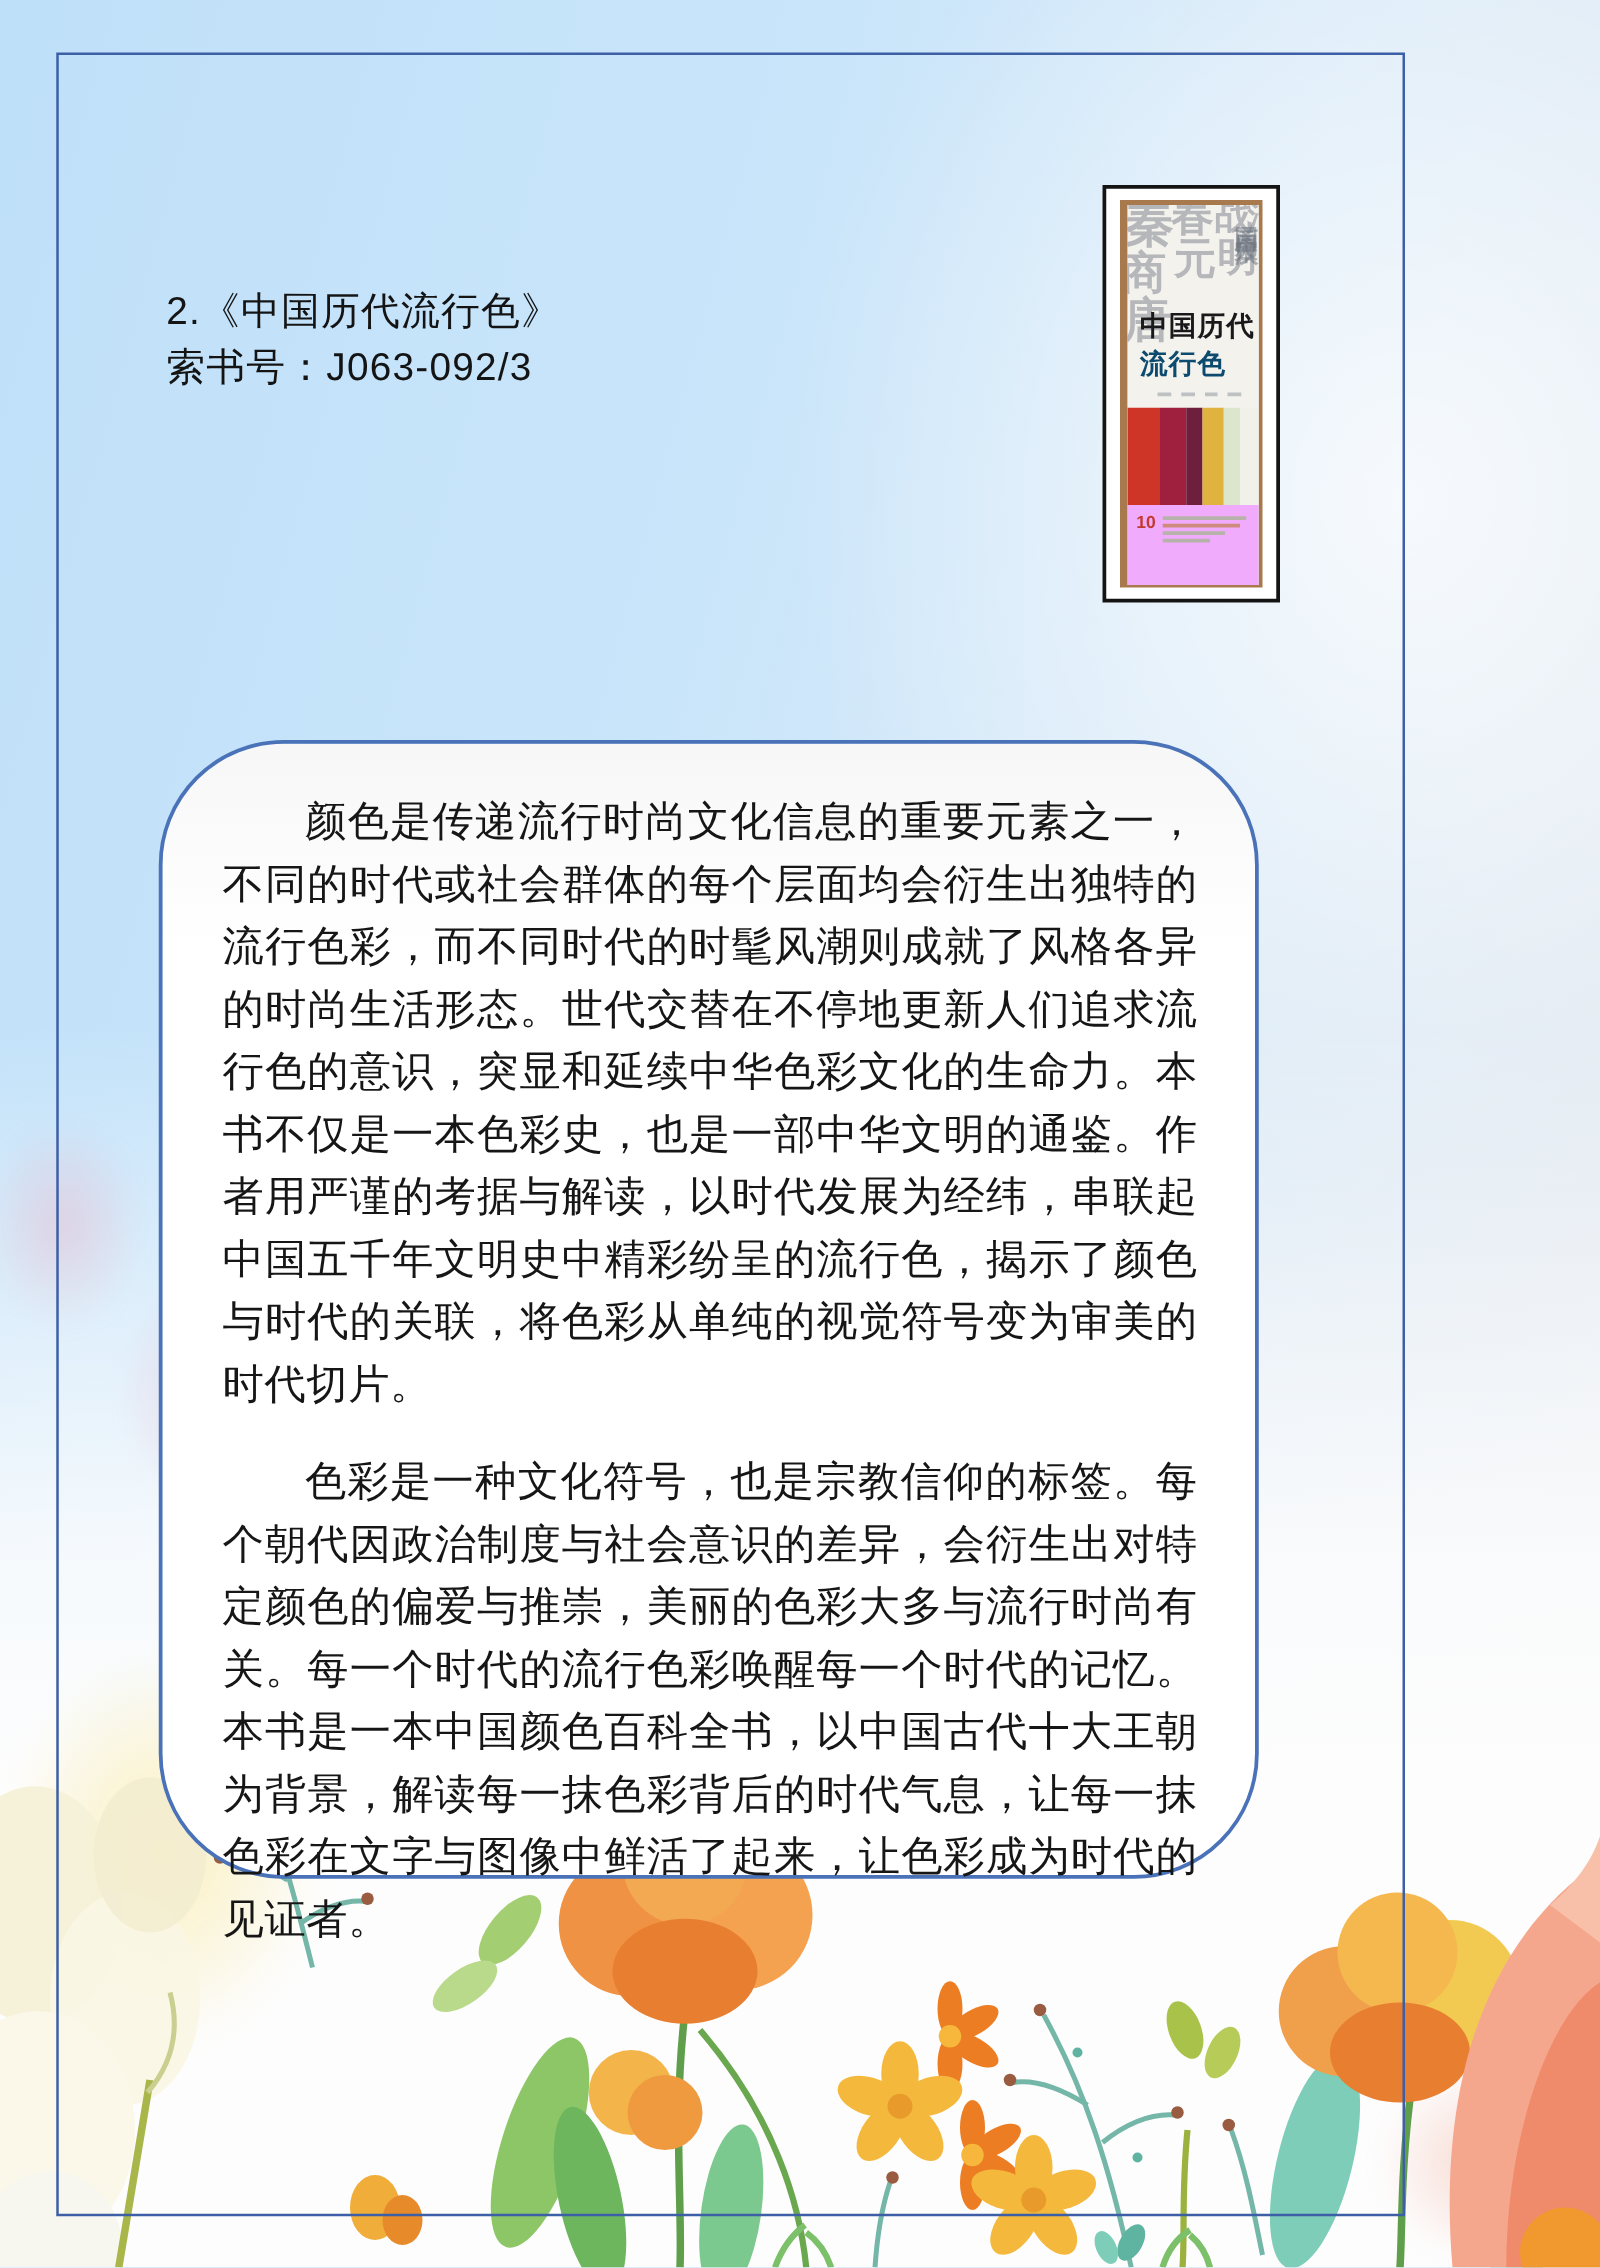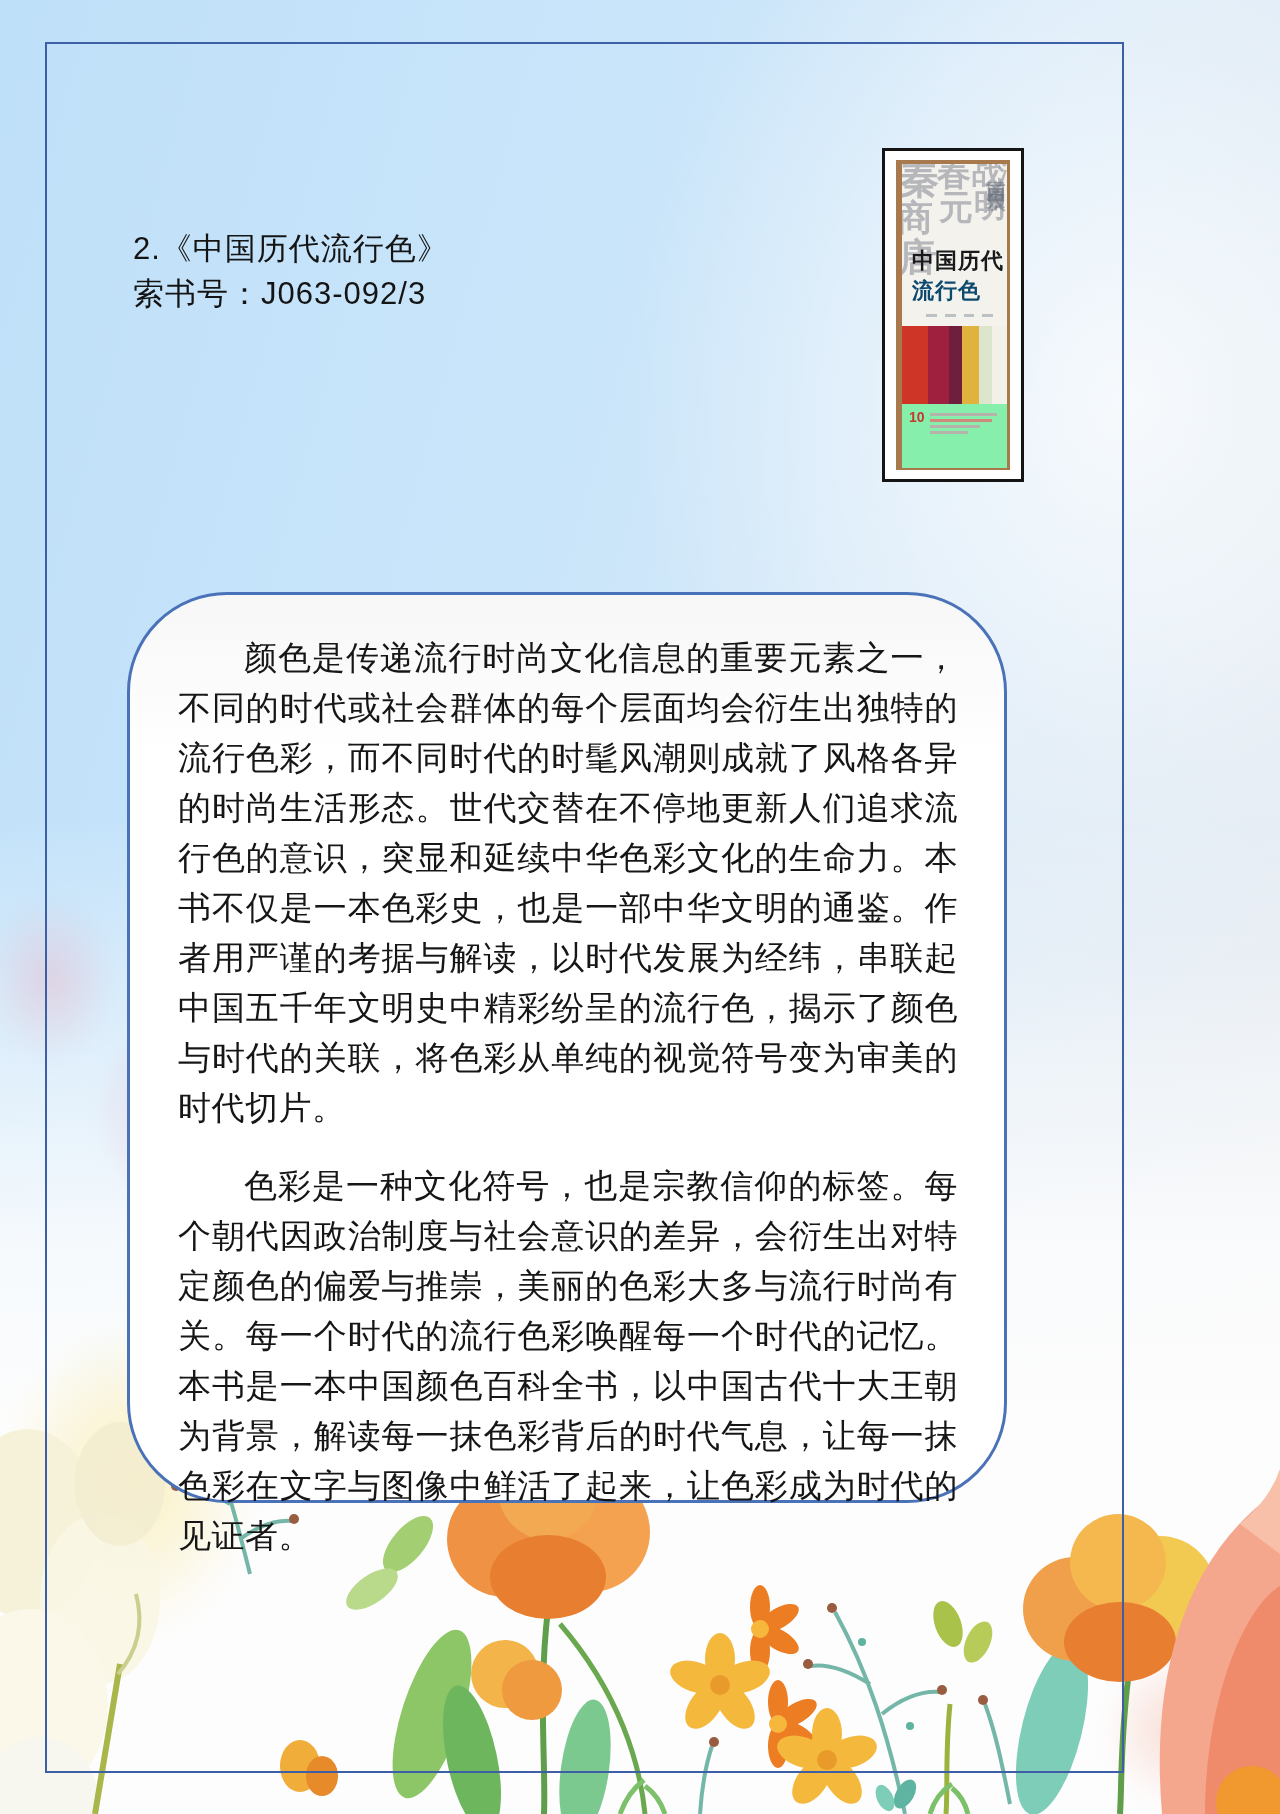--- a/index.html
+++ b/index.html
@@ -58,21 +58,21 @@
     font-family:"Liberation Serif",serif;}
   .cover-title{position:absolute;left:10px;right:0;top:84px;text-align:left;
     font-family:Liberation Mono, monospace;font-weight:bold;font-size:22px;line-height:30px;
     color:#19191c;letter-spacing:1px;}
   .cover-title .t2{color:#0c4a6e;}
   .cover-authorline{position:absolute;left:24px;right:14px;top:150px;display:flex;gap:8px;}
   .cover-authorline span{flex:1;height:3px;background:#9aa0a8;opacity:.6;}
   .cover-stripes{flex:0 0 78px;display:flex;}
   .cover-stripes div{height:100%;}
   .s1{width:25%;} .s2{width:20%;} .s3{width:12%;} .s4{width:16%;} .s5{width:13%;} .s6{width:14%;}
-  .cover-bottom{flex:1;background:#86efac;padding:6px 7px 0 7px;box-sizing:border-box;}
+  .cover-bottom{flex:1;background:#f0abfc;padding:6px 7px 0 7px;box-sizing:border-box;}
   .cover-badge{color:#c23a2e;font-weight:bold;font-size:14px;line-height:14px;float:left;margin-right:5px;}
   .fineprint{overflow:hidden;}
   .fineprint i{display:block;height:3px;background:#b7b2aa;margin:3px 0;}
   .fineprint i.r{background:#cf8a7e;}
   .fineprint i.w1{width:96%;} .fineprint i.w2{width:88%;} .fineprint i.w3{width:72%;} .fineprint i.w4{width:55%;}
   
   .panel{position:absolute;left:127px;top:592px;width:880px;height:911px;
     box-sizing:border-box;border:3px solid #4a72b8;border-radius:100px;
     background:linear-gradient(180deg,#f7f7f7 0%,#ffffff 18%);
     padding:38px 46px 0 48px;}

